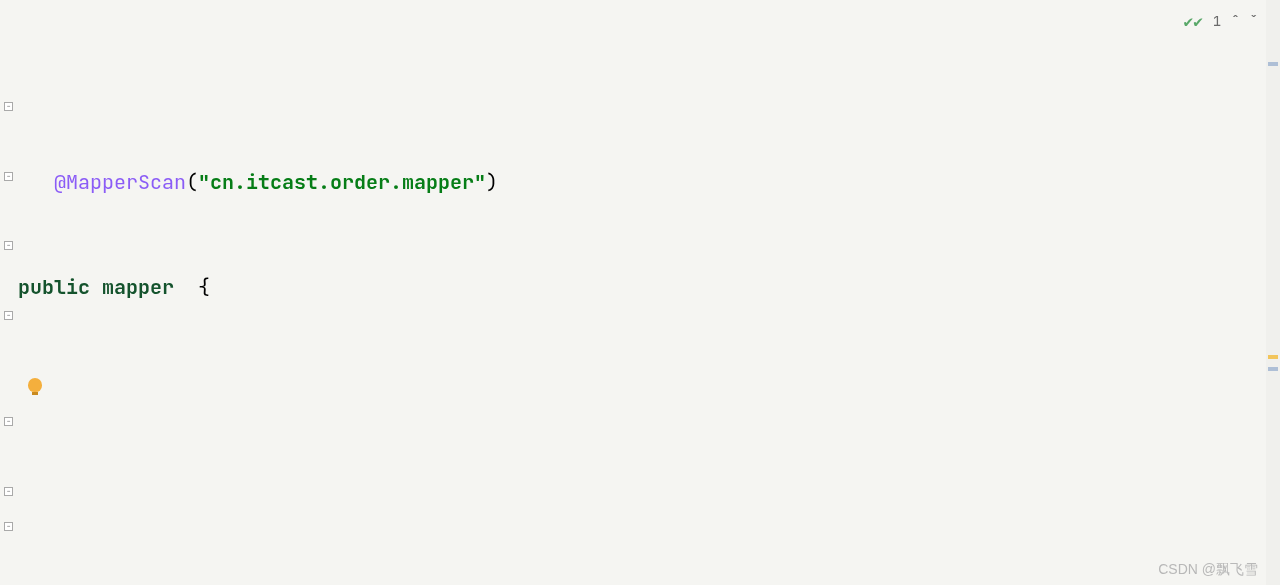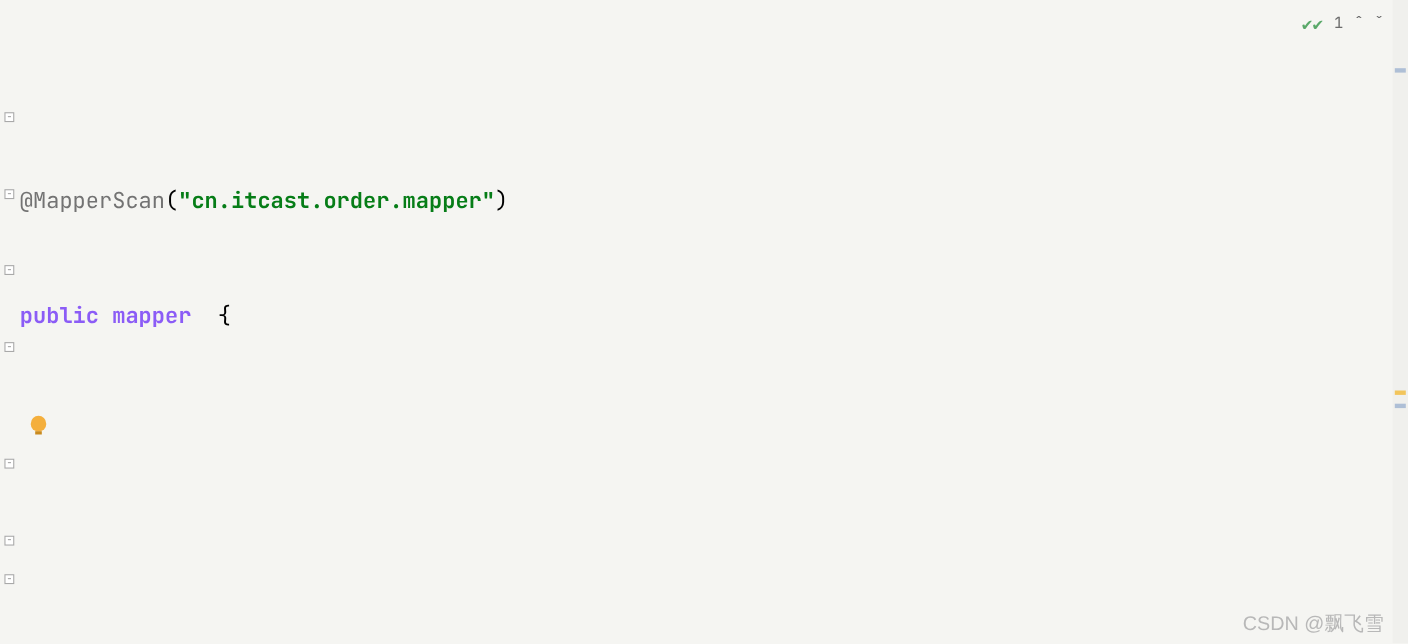--- a/index.html
+++ b/index.html
@@ -63,22 +63,22 @@
       background: #c98a1f;
     }
     .code-area {
       flex: 1;
       padding-top: 25px;
       line-height: 35px;
       white-space: pre;
       position: relative;
     }
     .line { height: 35px; display: flex; align-items: center; }
-    .kw { color: #8b5cf6; font-weight: 600; }
-    .ann { color: #737373; }
+    .kw { color: #14532d; font-weight: 600; }
+    .ann { color: #8b5cf6; margin-left: 36px; }
     .str { color: #067d17; font-weight: 600; }
     .cls { color: #000; }
     .plain { color: #000; }
     .paren { color: #000; }
     .top-right {
       position: absolute;
       top: 4px;
       right: 22px;
       display: flex;
       align-items: center;
@@ -109,21 +109,21 @@
       right: 2px;
       width: 10px;
       height: 4px;
     }
     .marker.warn { background: #f2c55c; }
     .marker.info { background: #aebfd6; }
     .watermark {
       position: absolute;
       bottom: 6px;
       right: 22px;
-      font-size: 18px;
+      font-size: 14px;
       color: #b8b8b8;
       font-family: sans-serif;
       margin-top: 40px;
     }
   </style>
 </head>
 <body>
 
 <div class="editor-wrapper">
   <div class="gutter">

